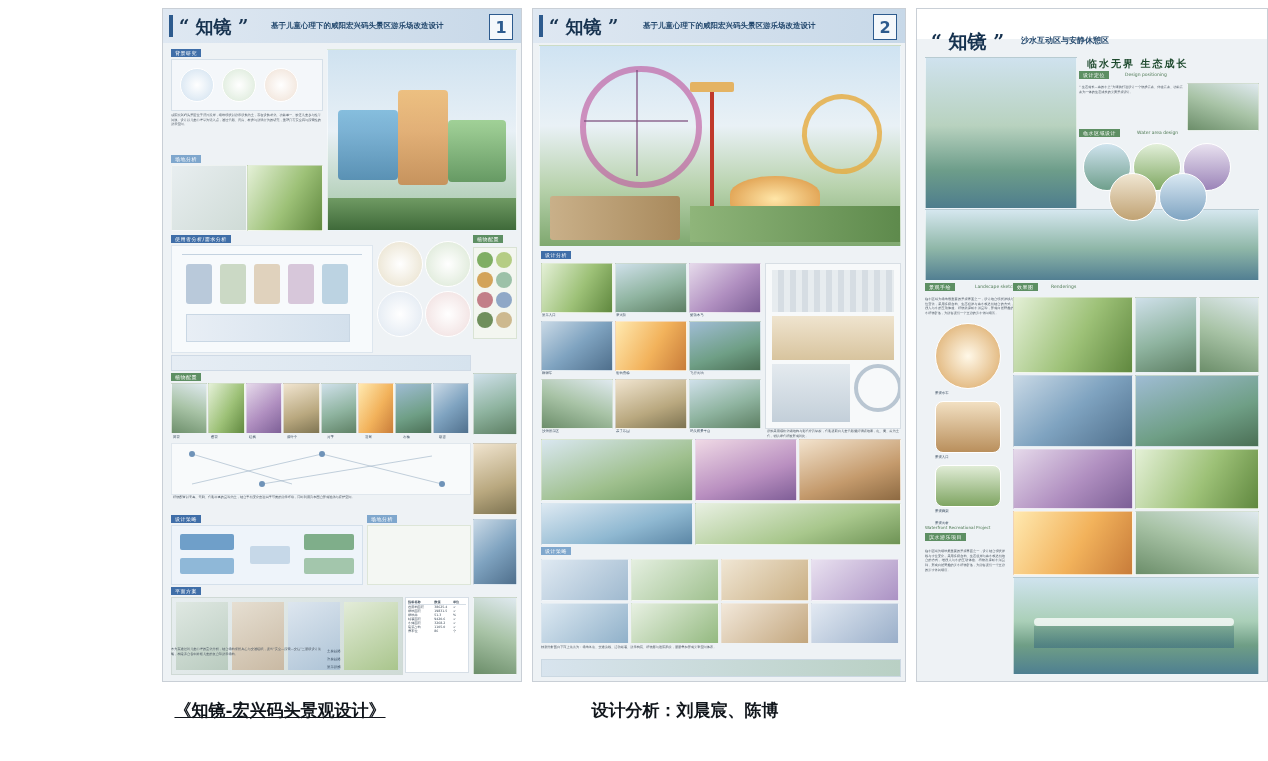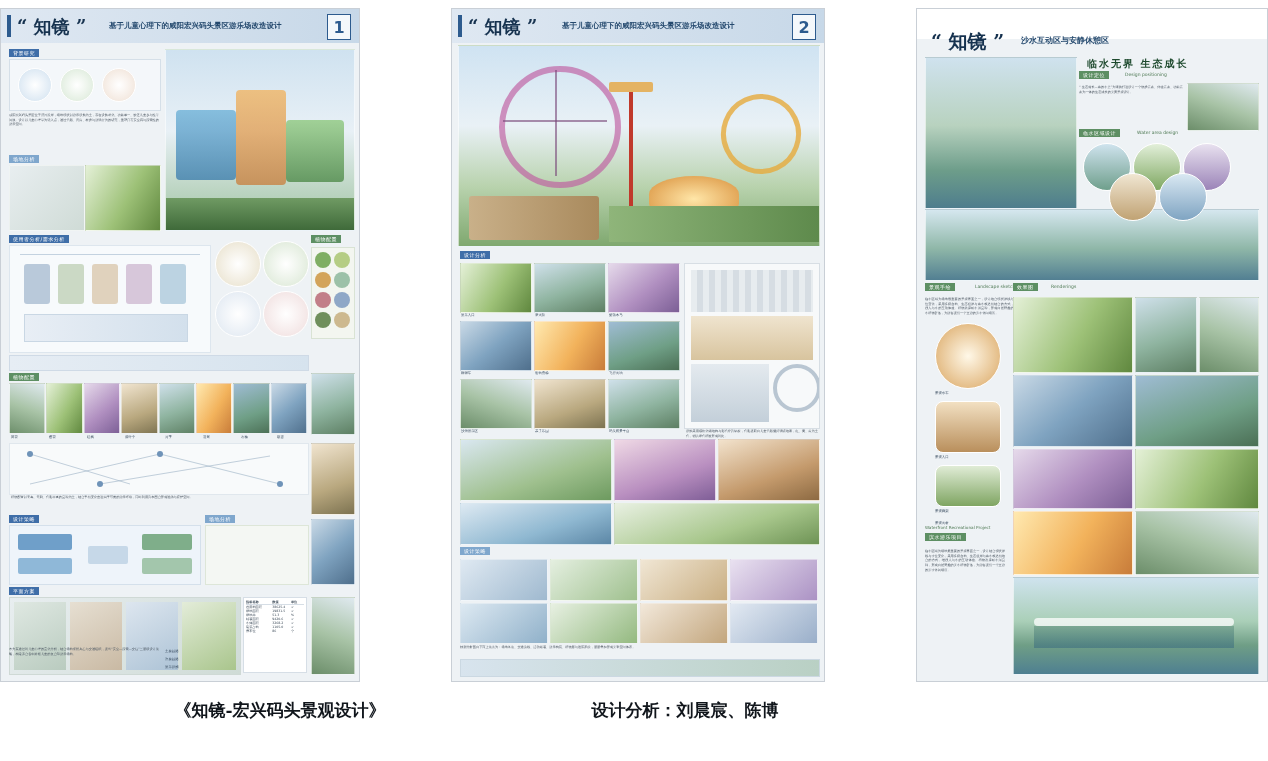--- a/index.html
+++ b/index.html
@@ -7,21 +7,21 @@
     width:1268px;height:761px;
     background:#ffffff;
     font-family:"DejaVu Sans","Liberation Sans",sans-serif;
     overflow:hidden;
     position:relative;
   }
   .board-row{
     position:absolute;
     top:8px;left:0;width:1268px;height:680px;
     display:flex;
-    justify-content:space-between;
+    justify-content:flex-end;
     gap:10px;
   }
   .board{
     position:relative;
     border:1px solid #c9cfd6;
     background:#eef2f5;
     overflow:hidden;
   }
   .b1{width:358px;height:672px;}
   .b2{width:372px;height:672px;}
@@ -86,21 +86,21 @@
     left:0;top:690px;width:1268px;height:40px;
     display:flex;
   }
   .foot{
     display:flex;align-items:center;justify-content:center;
     font-family:"DejaVu Serif","Liberation Serif",serif;
     font-weight:bold;
     font-size:17px;
     color:#10151b;
   }
-  .f1{width:420px;margin-left:70px;}
+  .f1{width:420px;margin-left:70px;text-decoration:underline;}
   .f2{width:350px;}
   .f3{width:390px;}
   .plan{background:linear-gradient(135deg,#e8eef0,#cfdbd6);}
   .photo-a{background:linear-gradient(160deg,#9fbcd4,#6f9f86 60%,#4b6f55);}
   .photo-b{background:linear-gradient(160deg,#cfe0ea,#8fb4a0 55%,#5d7f63);}
   .photo-c{background:linear-gradient(200deg,#dfe9ef,#a8c3a6 50%,#6c8e6a);}
   .photo-d{background:linear-gradient(160deg,#f0e4cf,#b9a87f 60%,#7d7351);}
   .photo-e{background:linear-gradient(140deg,#c9d9e6,#7fa3c0 50%,#4f6f8c);}
   .photo-f{background:linear-gradient(140deg,#e5d9ea,#b08fc0 55%,#7c5f96);}
   .photo-g{background:linear-gradient(120deg,#ffe9b0,#f2b25b 55%,#c87c3a);}

